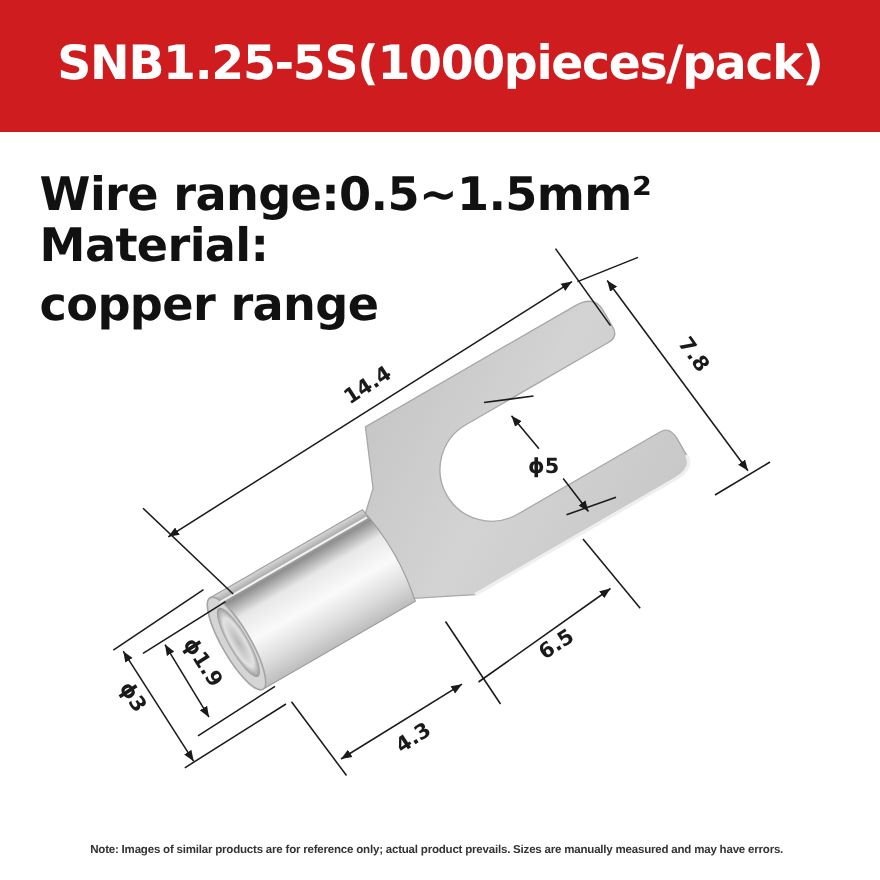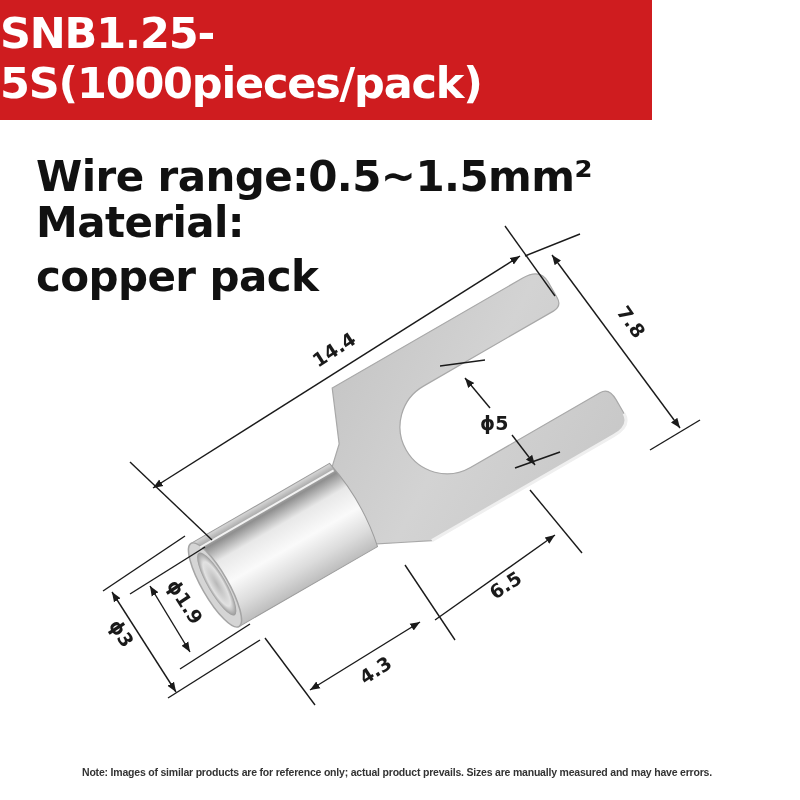--- a/index.html
+++ b/index.html
@@ -1,18 +1,18 @@
 <!DOCTYPE html>
 <html><head>
 <meta charset="utf-8">
 <style>
   html, body { margin: 0; padding: 0; }
   body { width: 800px; height: 800px; background: #ffffff; position: relative; overflow: hidden;
          font-family: "DejaVu Sans", "Liberation Sans", sans-serif; }
-  .banner { position: absolute; left: 0; top: 0; width: 652px; height: 120px; background: #cf1c1f;
+  .banner { position: absolute; left: 0; top: 0; width: 800px; height: 120px; background: #cf1c1f;
             display: flex; align-items: center; justify-content: center; }
   .banner-title { color: #ffffff; font-weight: bold; font-size: 43px; letter-spacing: -1.2px;
                   font-family: "DejaVu Sans", sans-serif; margin-top: -4px; }
   .spec { position: absolute; left: 36px; color: #111111; font-weight: bold; font-size: 42px;
           letter-spacing: -0.6px; font-family: "DejaVu Sans", sans-serif; }
   .spec.l1 { top: 152px; }
   .spec.l2 { top: 198px; }
   .spec.l3 { top: 252px; }
   .drawing { position: absolute; left: 0; top: 0; width: 800px; height: 800px; }
   .dim-label { font-family: "DejaVu Sans", sans-serif; font-weight: bold; font-size: 19px; fill: #1a1a1a; }
@@ -21,21 +21,21 @@
 </style>
 </head>
 <body>
 
 <div class="banner">
   <div class="banner-title">SNB1.25-5S(1000pieces/pack)</div>
 </div>
 
 <div class="spec l1">Wire range:0.5~1.5mm²</div>
 <div class="spec l2">Material:</div>
-<div class="spec l3">copper pack</div>
+<div class="spec l3">copper range</div>
 
 <svg class="drawing" viewBox="0 0 800 800" xmlns="http://www.w3.org/2000/svg">
   <defs>
     <linearGradient id="barrelGrad" x1="0" y1="0" x2="0" y2="1">
       <stop offset="0" stop-color="#d9d9d9"></stop>
       <stop offset="0.12" stop-color="#8f8f8f"></stop>
       <stop offset="0.3" stop-color="#e8e8e8"></stop>
       <stop offset="0.55" stop-color="#fafafa"></stop>
       <stop offset="0.8" stop-color="#dcdcdc"></stop>
       <stop offset="1" stop-color="#bdbdbd"></stop>

